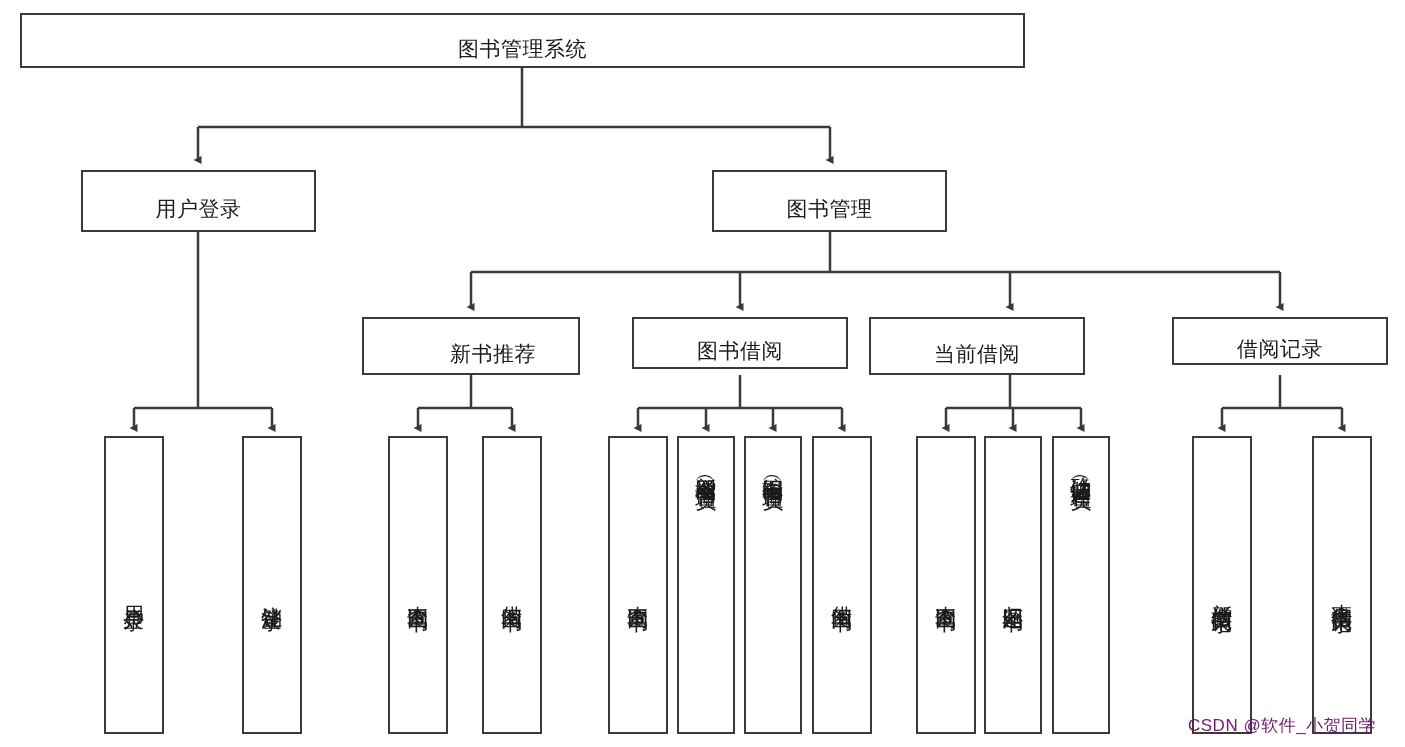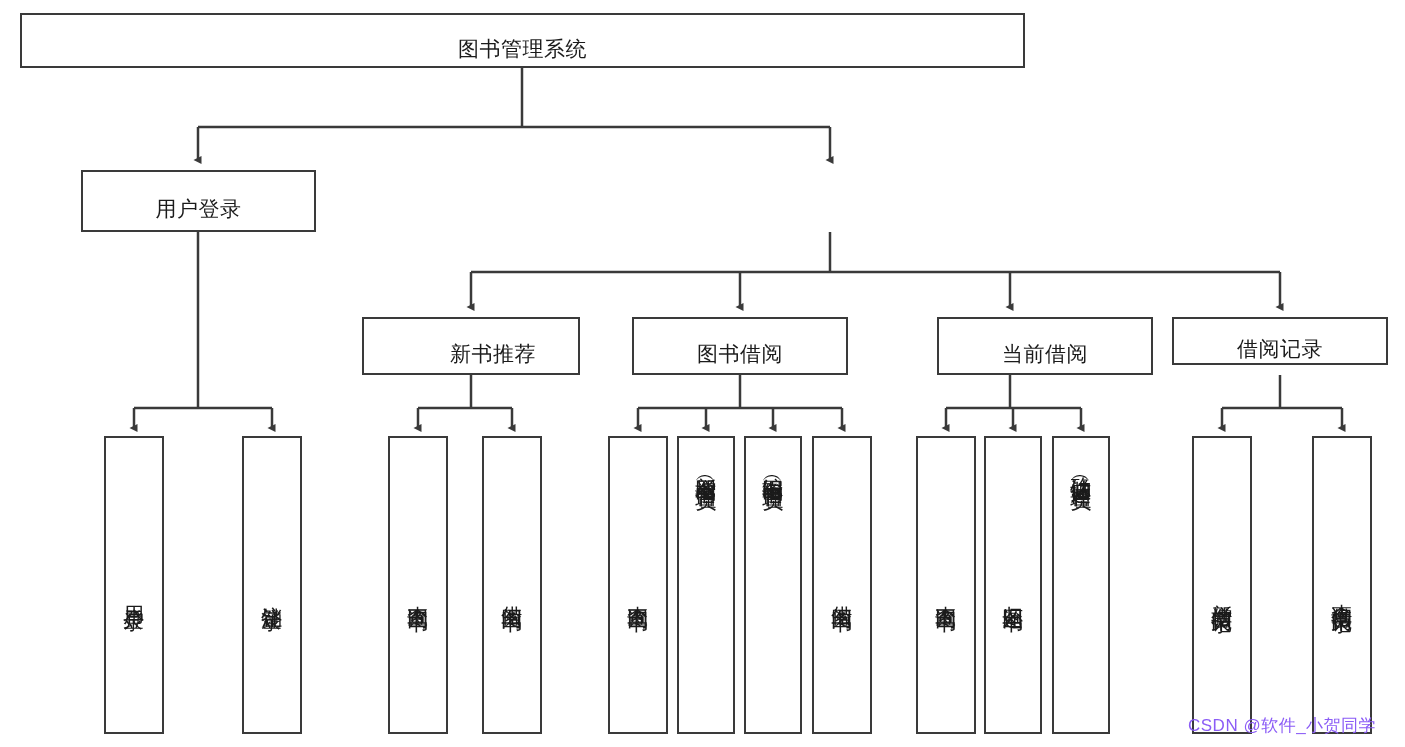--- a/index.html
+++ b/index.html
@@ -59,21 +59,21 @@
   }
   .node.leaf.centered {
     align-items: center;
     padding-top: 0;
   }
   .watermark {
     position: absolute;
     left: 1188px;
     top: 714px;
     font-size: 17px;
-    color: #8b5cf6;
+    color: #701a75;
     letter-spacing: 0.5px;
     white-space: nowrap;
     z-index: 3;
   }
 </style>
 </head>
 <body>
 
 <div id="canvas">
 
@@ -127,28 +127,31 @@
     </g>
   </svg>
 
   <div class="node" style="left:20px; top:13px; width:1005px; height:55px;">
     <span class="label">图书管理系统</span>
   </div>
 
   <div class="node" style="left:81px; top:170px; width:235px; height:62px;">
     <span class="label">用户登录</span>
   </div>
+  <div class="node" style="left:712px; top:170px; width:235px; height:62px;">
+    <span class="label">图书管理</span>
+  </div>
 
   <div class="node" style="left:362px; top:317px; width:218px; height:58px;padding-left:44px;">
     <span class="label">新书推荐</span>
   </div>
-  <div class="node" style="left:632px; top:317px; width:216px; height:58px;text-align:center;">
+  <div class="node" style="left:632px; top:317px; width:216px; height:52px;text-align:center;">
     <span class="label">图书借阅</span>
   </div>
-  <div class="node" style="left:937px; top:317px; width:216px; height:58px;">
+  <div class="node" style="left:869px; top:317px; width:216px; height:58px;">
     <span class="label">当前借阅</span>
   </div>
   <div class="node" style="left:1172px; top:317px; width:216px; height:48px;">
     <span class="label">借阅记录</span>
   </div>
 
   <div class="node leaf centered" style="left:104px; top:436px; width:60px; height:298px;">
     <span class="label">用户登录</span>
   </div>
   <div class="node leaf centered" style="left:242px; top:436px; width:60px; height:298px;">

